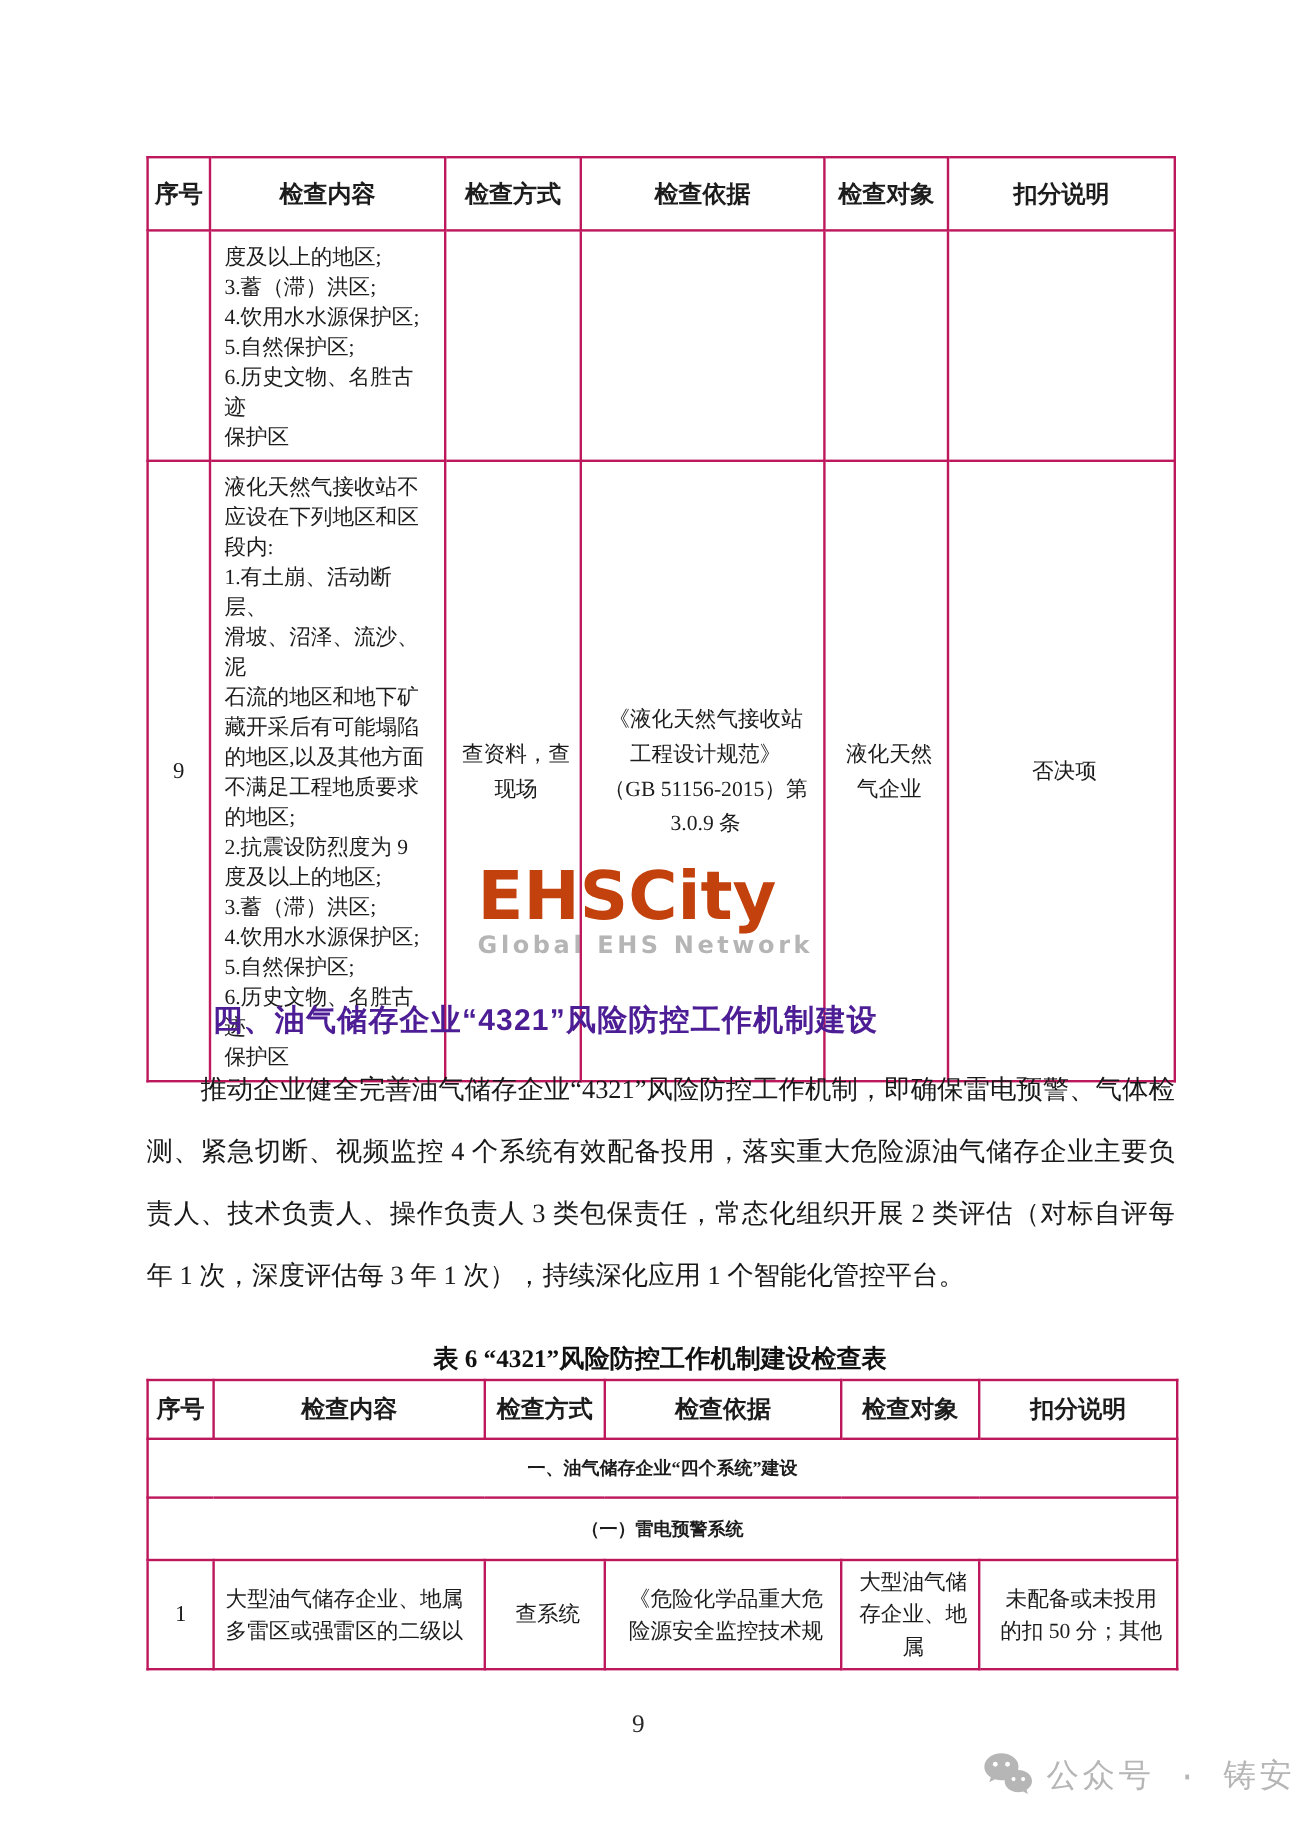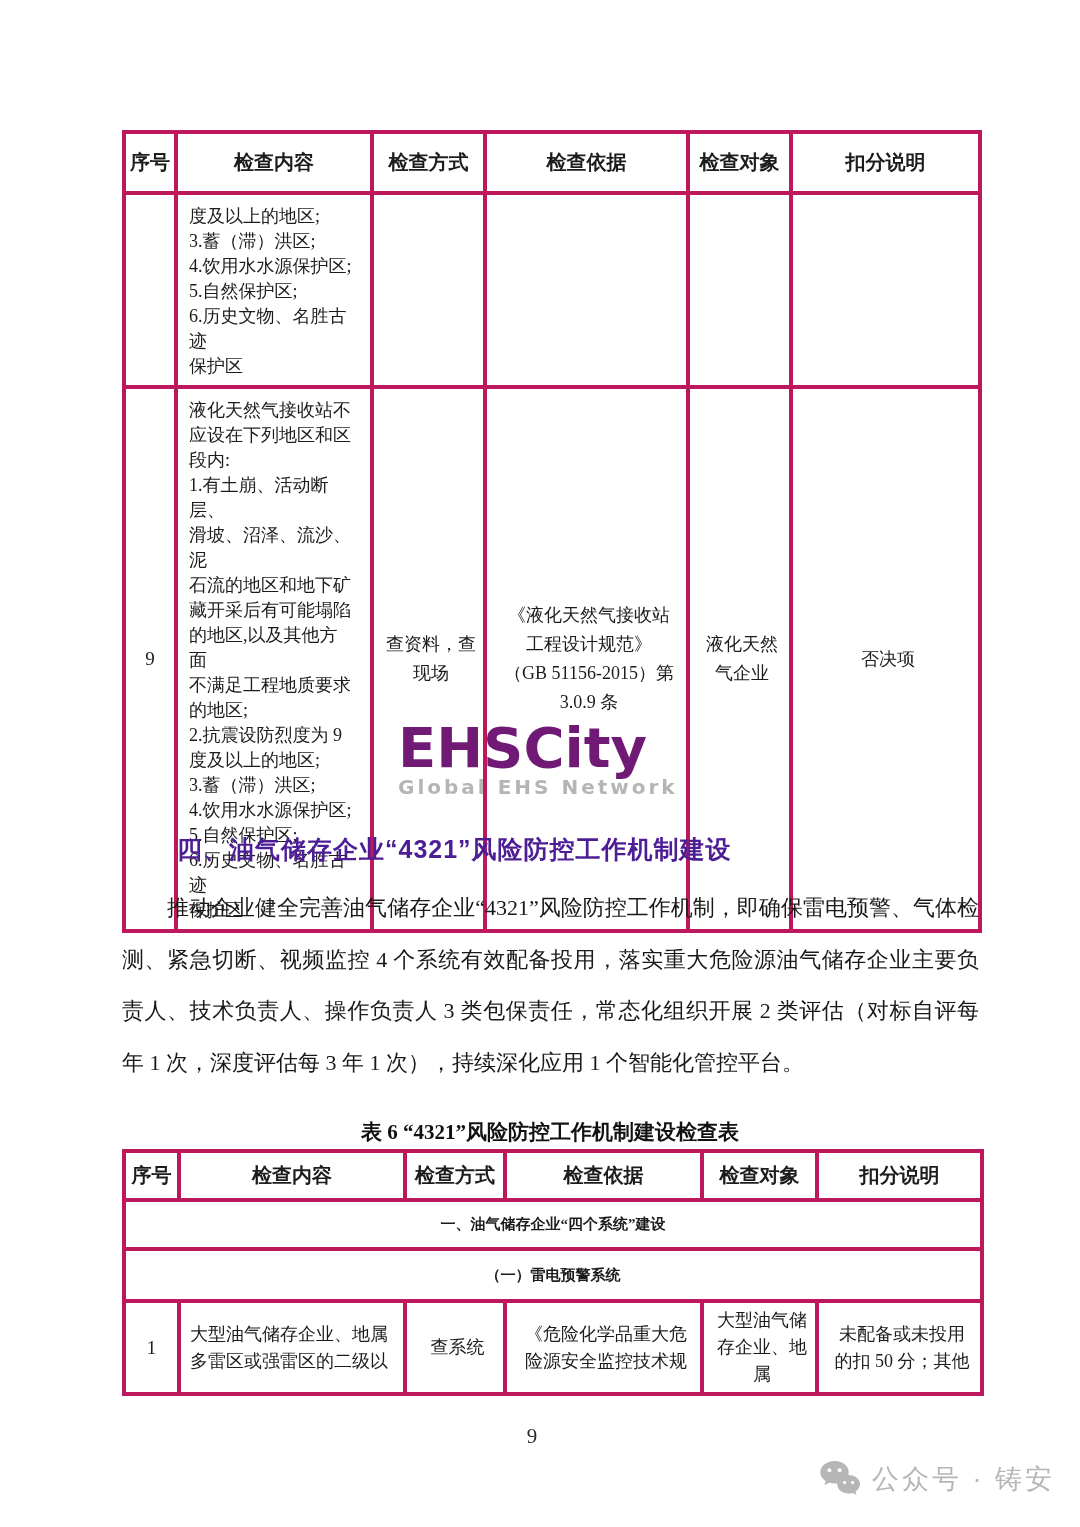--- a/index.html
+++ b/index.html
@@ -10,30 +10,30 @@
     background:#ffffff;
     font-family:"Liberation Serif","DejaVu Serif",serif;
     color:#1c1c1c;
     overflow:hidden;
   }
   
   .watermark{position:absolute;left:398px;top:720px;z-index:0;line-height:1;}
   .wm-title{
     font-family:"DejaVu Sans","Liberation Sans",sans-serif;
     font-weight:bold;font-size:56px;letter-spacing:0px;
-    color:#701a75;
+    color:#c2410c;
   }
   .wm-sub{
     font-family:"DejaVu Sans","Liberation Sans",sans-serif;
     font-weight:bold;font-size:20px;letter-spacing:3px;
     color:#b5b5b5;margin-top:1px;
   }
   
   table{border-collapse:collapse;table-layout:fixed;background:transparent;position:absolute;z-index:1;}
-  td,th{border:4px solid #be185d;overflow:hidden;}
+  td,th{border:2px solid #be185d;overflow:hidden;}
   th{
     font-family:"Liberation Serif","DejaVu Serif",serif;
     font-weight:bold;font-size:20px;text-align:center;vertical-align:middle;
     padding:2px 2px;
   }
   .t1{left:122px;top:130px;width:856px;}
   .t3{left:122px;top:1149px;width:858px;}
   .t1 tr.hdr{height:61px;}
   .t1 tr.rowA{height:173px;}
   .t1 tr.row9{height:436px;}
@@ -79,21 +79,21 @@
   
   .page-num{
     position:absolute;left:122px;top:1424px;width:820px;z-index:1;
     text-align:center;font-size:21px;color:#2a2a2a;
   }
   .footer-brand{
     position:absolute;left:818px;top:1458px;z-index:1;
     display:flex;align-items:center;gap:10px;
   }
   .footer-label{
-    font-family:Liberation Sans, sans-serif;
+    font-family:Liberation Mono, monospace;
     font-size:27px;color:#b6b6b6;letter-spacing:3px;white-space:nowrap;
   }
 </style>
 </head>
 <body>
 
 <div id="page">
 
   <div class="watermark">
     <div class="wm-title">EHSCity</div>

